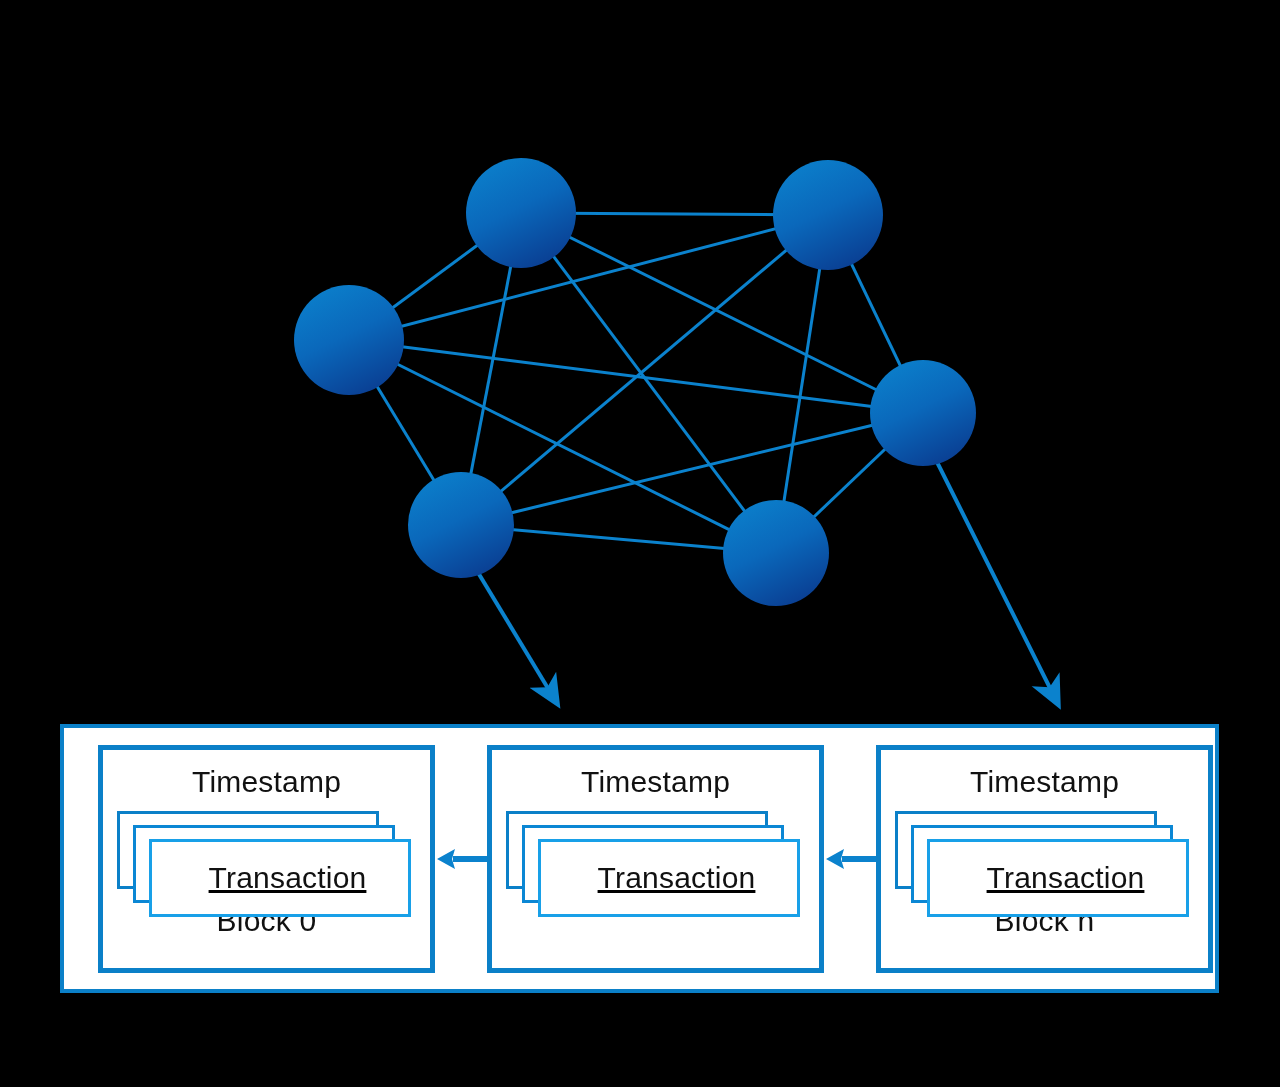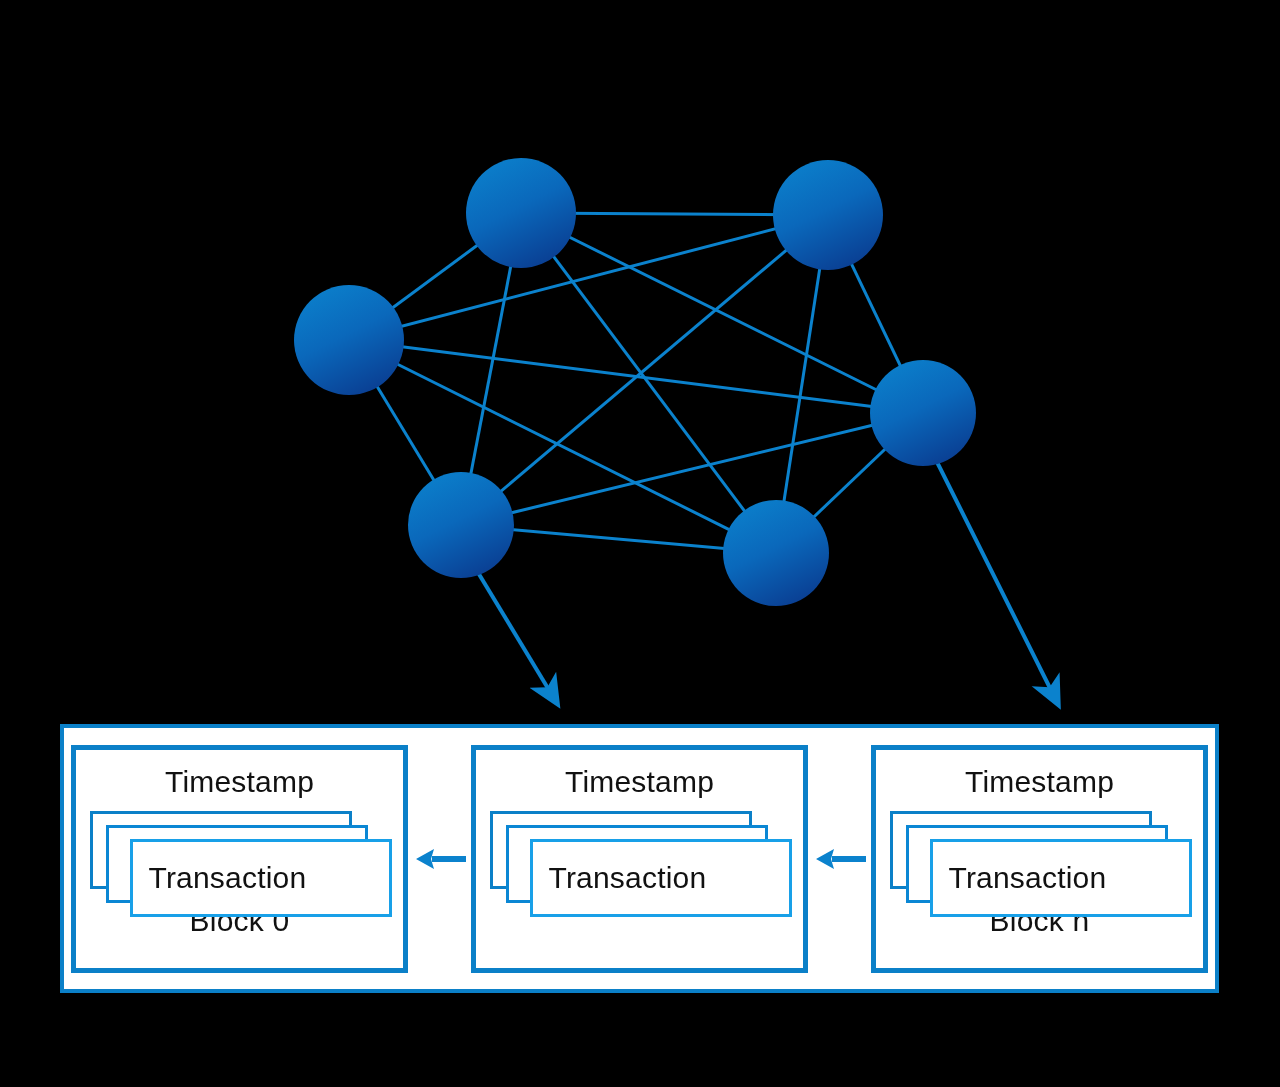--- a/index.html
+++ b/index.html
@@ -34,21 +34,21 @@
     background: #ffffff;
     border: 4px solid #0b80c8;
   }
   #chain-inner {
     position: relative;
     width: 100%;
     height: 100%;
     display: flex;
     align-items: center;
     justify-content: space-between;
-    padding: 0 7px;
+    padding: 0 34px;
     box-sizing: border-box;
   }
 
   .block {
     position: relative;
     width: 337px;
     height: 228px;
     box-sizing: border-box;
     background: #ffffff;
     border: 5px solid #0b80c8;
@@ -98,27 +98,28 @@
     border: 3px solid #0b80c8;
     z-index: 1;
   }
   .tx-card.mid {
     left: 16px;
     top: 14px;
     border: 3px solid #0b87d4;
     z-index: 2;
   }
   .tx-card.front {
-    left: 40px;
+    left: 32px;
     top: 28px;
     border: 3px solid #18a0e8;
     z-index: 3;
     display: flex;
     align-items: center;
-    justify-content: flex-start;
+    justify-content: center;
+    text-decoration: underline;
   }
   .tx-label {
     margin-left: 16px;
     font-size: 30px;
     color: #111111;
     letter-spacing: 0.2px;
     line-height: 1;
     white-space: nowrap;
   }
 

